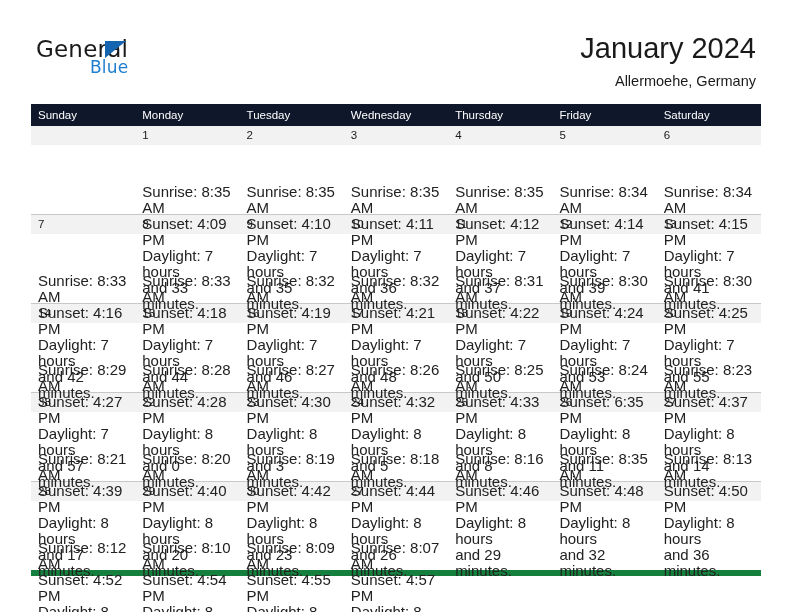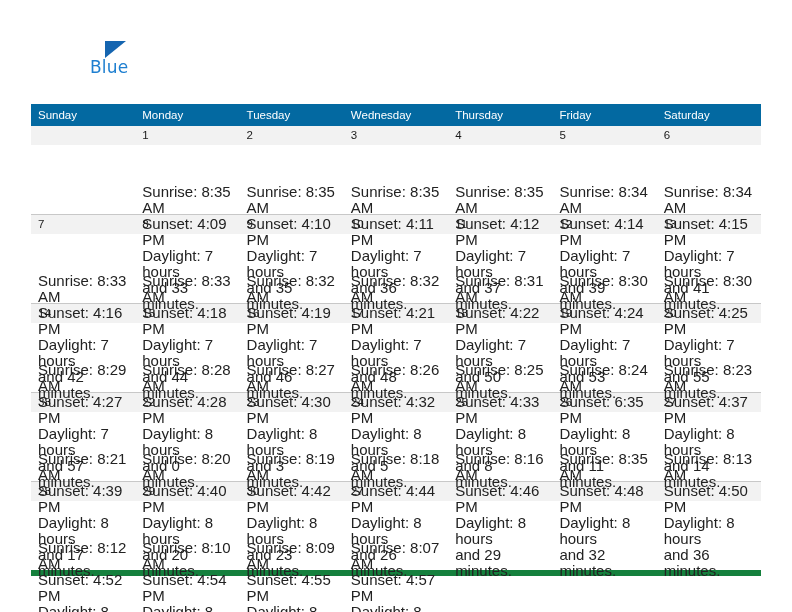--- a/index.html
+++ b/index.html
@@ -92,21 +92,21 @@
   
   .calendar {
     position: absolute;
     left: 31px;
     top: 104px;
     width: 730px;
     border-collapse: collapse;
     table-layout: fixed;
   }
   .calendar th {
-    background: #0369a1;
+    background: #0f172a;
     color: #ffffff;
     font-size: 11.5px;
     font-weight: 400;
     text-align: left;
     padding: 5px 0 5px 7px;
     height: 12px;
     border: none;
   }
   .calendar td {
     vertical-align: top;
@@ -153,24 +153,29 @@
   }
 </style>
 </head>
 <body>
 
 <div class="page">
 
   <div class="header">
 
     <div class="brand">
+      <span class="brand-general">General</span>
       <span class="brand-triangle"></span>
       <span class="brand-blue">Blue</span>
     </div>
 
+    <div class="title-block">
+      <div class="cal-title">January 2024</div>
+      <div class="cal-subtitle">Allermoehe, Germany</div>
+    </div>
 
   </div>
 
   <table class="calendar">
     <thead>
       <tr id="weekday-row">
           <th>Sunday</th>
           <th>Monday</th>
           <th>Tuesday</th>
           <th>Wednesday</th>

